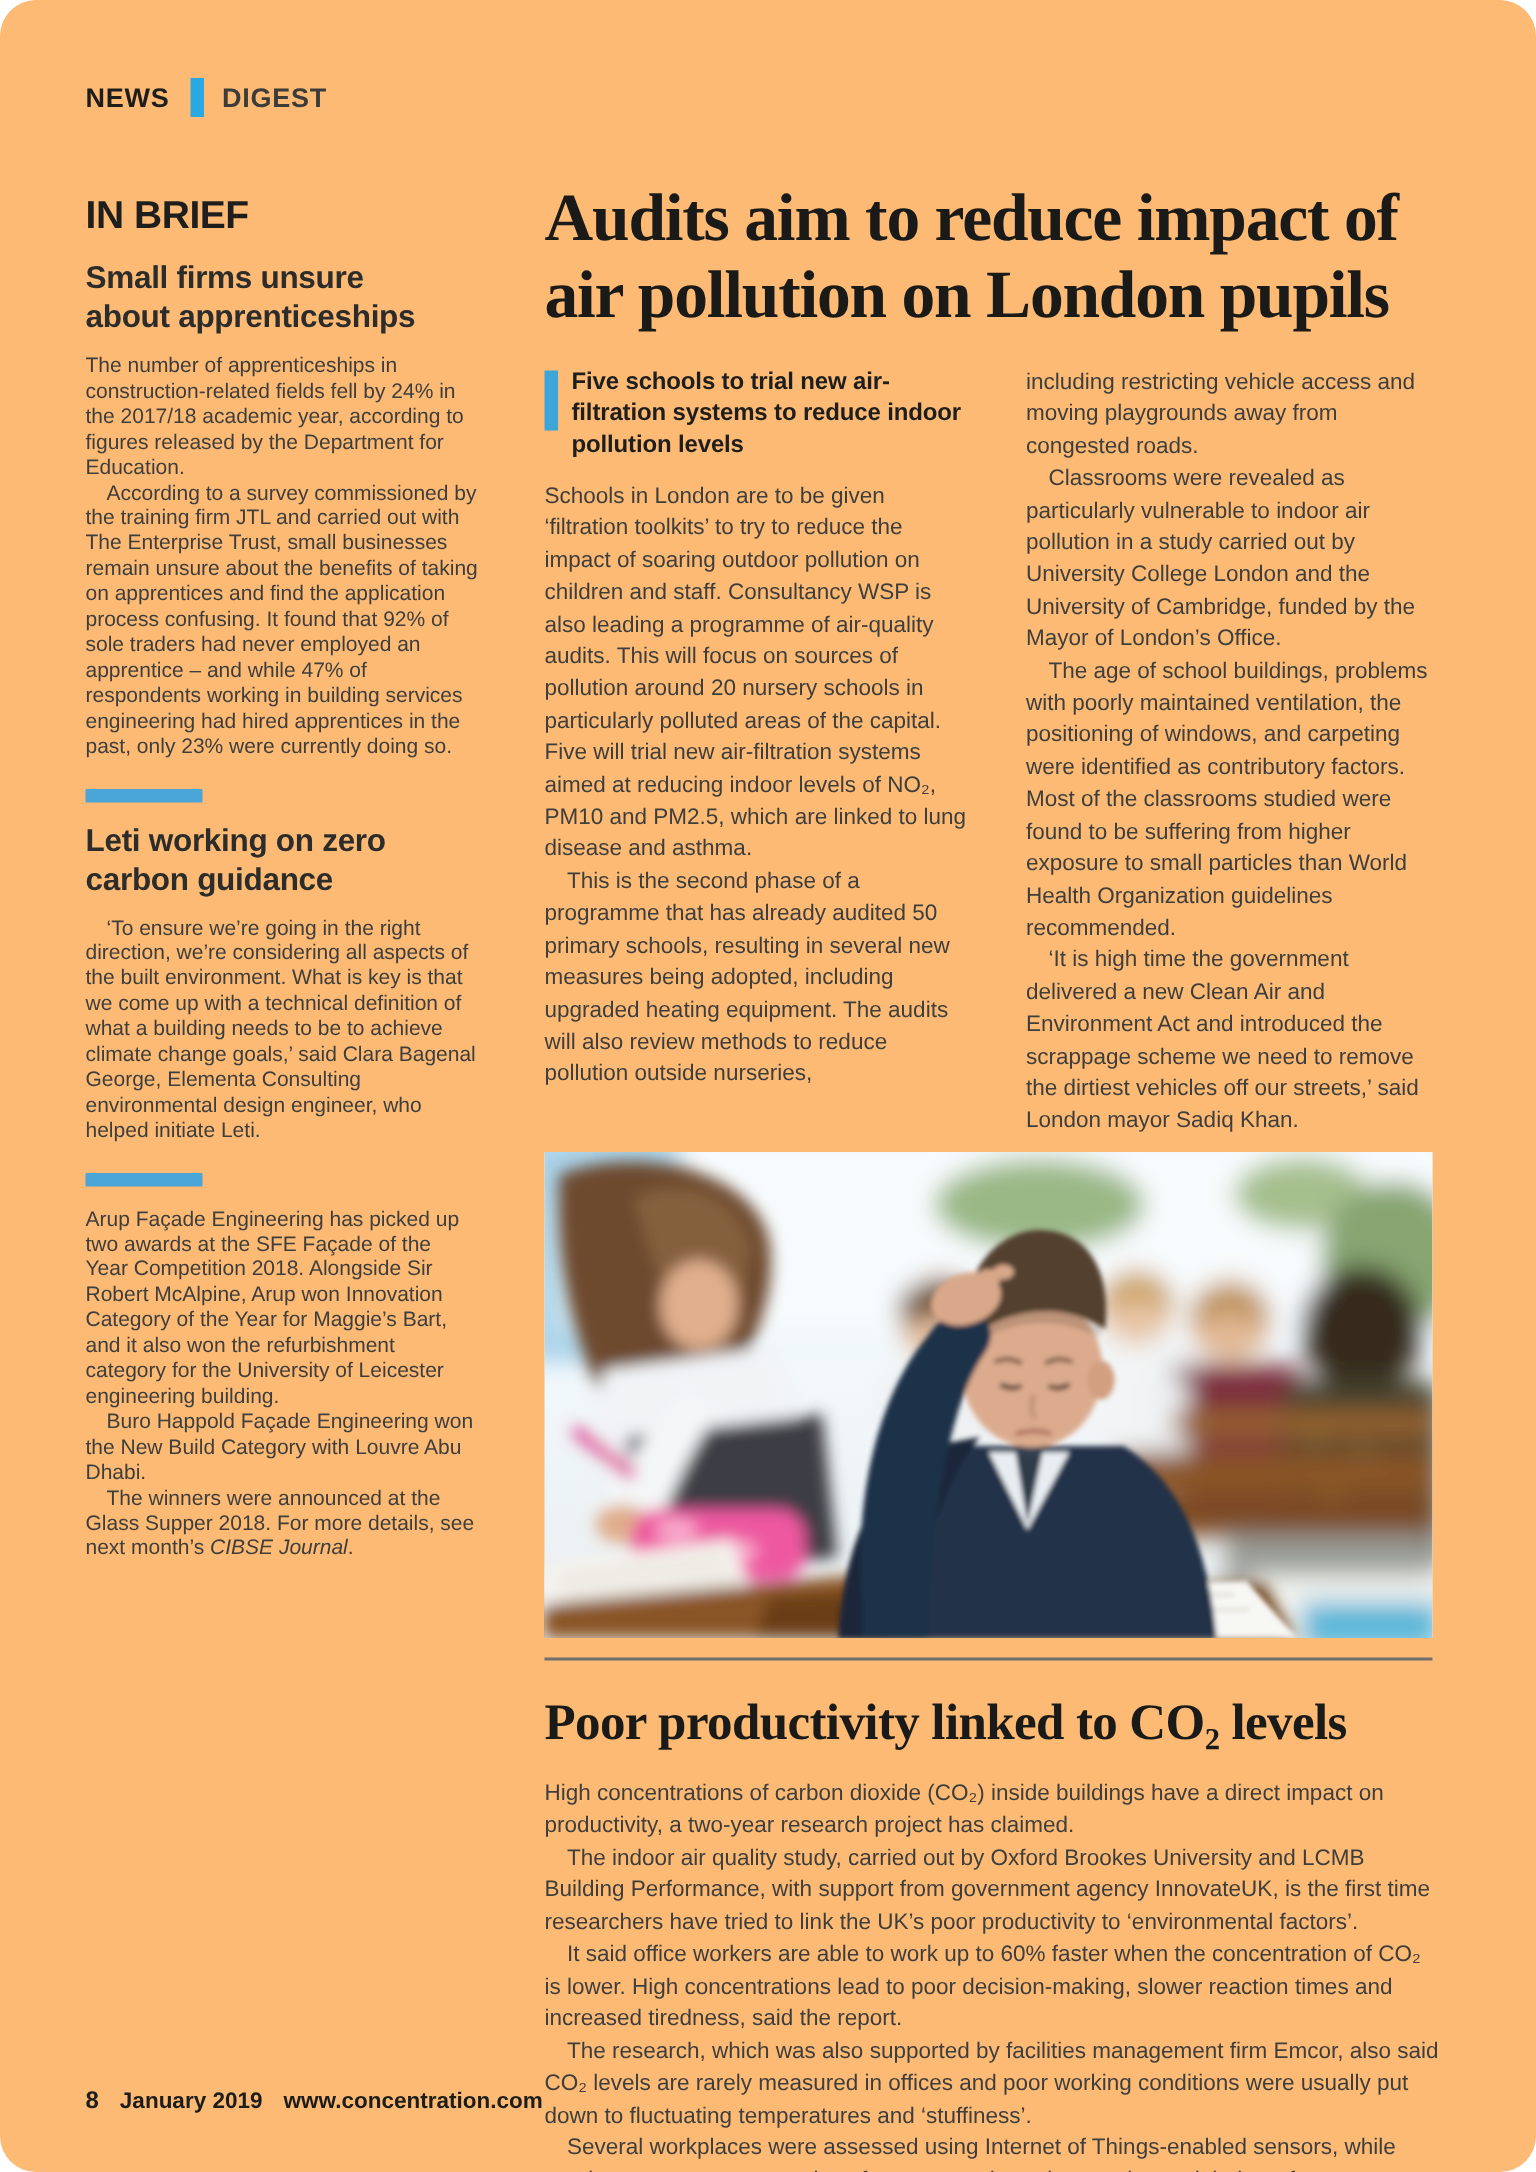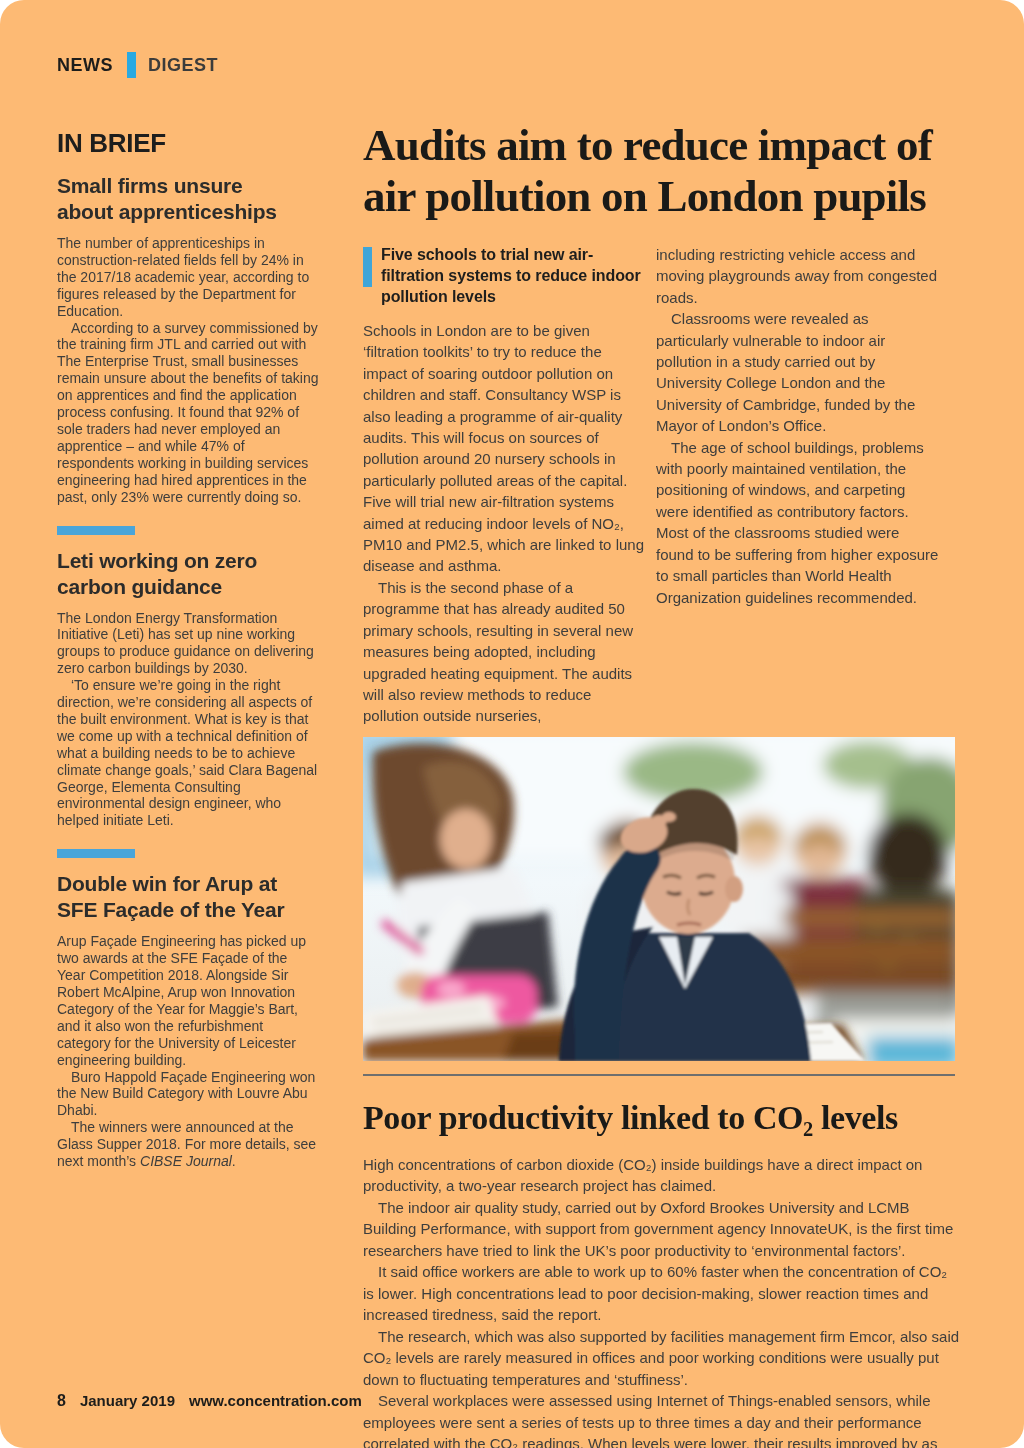--- a/index.html
+++ b/index.html
@@ -18,21 +18,21 @@
   .sidebar h1 { font-size:26px; font-weight:700; color:#1e1e1d; letter-spacing:-.3px; margin-bottom:14px; }
   .sidebar h2 { font-size:21px; line-height:26px; font-weight:700; color:#2c2c2b; letter-spacing:-.2px; max-width:228px; margin-bottom:10px; }
   .sidebar p { font-size:14px; line-height:16.9px; color:#3e3e3d; }
   .sidebar p.ind { text-indent:14px; }
   .bluebar { width:78px; height:9px; background:#4aa5d9; margin:20px 0 13px 0; }
   .it { font-style:italic; }
 
   
   .main { position:absolute; left:363px; top:120px; width:600px; }
   .headline { font-family:"Liberation Serif","DejaVu Serif",serif; font-size:45px; line-height:51px; font-weight:700; color:#1a1a18; letter-spacing:-.8px; width:600px; }
-  .cols { display:flex; gap:8px; margin-top:22px; width:597px; }
+  .cols { display:flex; gap:36px; margin-top:22px; width:597px; }
   .col { width:285px; }
   .standfirst { display:flex; margin-bottom:13px; }
   .standfirst .sbar { width:9px; min-width:9px; height:40px; background:#3fa5d8; margin-right:9px; margin-top:3px; }
   .standfirst .stext { font-size:16px; line-height:21px; font-weight:700; color:#1e1e1d; width:272px; letter-spacing:-.1px; }
   .body p { font-size:15px; line-height:21.4px; color:#3e3e3d; }
   .body p.ind { text-indent:15px; }
 
   .photo { margin-top:10px; width:592px; height:324px; overflow:hidden; background:#e8eef1; }
   .rule { width:592px; height:0; border-top:2px solid #6f6f6e; margin-top:13px; }
 
@@ -64,28 +64,26 @@
     <div>
       <h2>Small firms unsure about apprenticeships</h2>
       <p>The number of apprenticeships in construction-related fields fell by 24% in the 2017/18 academic year, according to figures released by the Department for Education.</p>
       <p class="ind">According to a survey commissioned by the training firm JTL and carried out with The Enterprise Trust, small businesses remain unsure about the benefits of taking on apprentices and find the application process confusing. It found that 92% of sole traders had never employed an apprentice – and while 47% of respondents working in building services engineering had hired apprentices in the past, only 23% were currently doing so.</p>
     </div>
 
     <div class="bluebar"></div>
 
     <div>
       <h2>Leti working on zero carbon guidance</h2>
-      <p>The London Energy Transformation Initiative (Leti) has set up nine working groups to produce guidance on delivering zero carbon buildings by 2030.</p>
       <p class="ind">‘To ensure we’re going in the right direction, we’re considering all aspects of the built environment. What is key is that we come up with a technical definition of what a building needs to be to achieve climate change goals,’ said Clara Bagenal George, Elementa Consulting environmental design engineer, who helped initiate Leti.</p>
     </div>
 
     <div class="bluebar"></div>
 
     <div>
-      <h2>Double win for Arup at SFE Façade of the Year</h2>
       <p>Arup Façade Engineering has picked up two awards at the SFE Façade of the Year Competition 2018. Alongside Sir Robert McAlpine, Arup won Innovation Category of the Year for Maggie’s Bart, and it also won the refurbishment category for the University of Leicester engineering building.</p>
       <p class="ind">Buro Happold Façade Engineering won the New Build Category with Louvre Abu Dhabi.</p>
       <p class="ind"><span>The winners were announced at the Glass Supper 2018. For more details, see next month’s </span><span class="it">CIBSE Journal</span><span>.</span></p>
     </div>
   </div>
 
   <div class="main">
     <div class="headline">Audits aim to reduce impact of air pollution on London pupils</div>
 
     <div class="cols">
@@ -94,20 +92,21 @@
           <div class="sbar"></div>
           <div class="stext">Five schools to trial new air-filtration systems to reduce indoor pollution levels</div>
         </div>
         <p>Schools in London are to be given ‘filtration toolkits’ to try to reduce the impact of soaring outdoor pollution on children and staff. Consultancy WSP is also leading a programme of air-quality audits. This will focus on sources of pollution around 20 nursery schools in particularly polluted areas of the capital. Five will trial new air-filtration systems aimed at reducing indoor levels of NO₂, PM10 and PM2.5, which are linked to lung disease and asthma.</p>
         <p class="ind">This is the second phase of a programme that has already audited 50 primary schools, resulting in several new measures being adopted, including upgraded heating equipment. The audits will also review methods to reduce pollution outside nurseries,</p>
       </div>
       <div class="col body">
         <p>including restricting vehicle access and moving playgrounds away from congested roads.</p>
         <p class="ind">Classrooms were revealed as particularly vulnerable to indoor air pollution in a study carried out by University College London and the University of Cambridge, funded by the Mayor of London’s Office.</p>
         <p class="ind">The age of school buildings, problems with poorly maintained ventilation, the positioning of windows, and carpeting were identified as contributory factors. Most of the classrooms studied were found to be suffering from higher exposure to small particles than World Health Organization guidelines recommended.</p>
+        <p class="ind">‘It is high time the government delivered a new Clean Air and Environment Act and introduced the scrappage scheme we need to remove the dirtiest vehicles off our streets,’ said London mayor Sadiq Khan.</p>
       </div>
     </div>
 
     <div class="photo">
       <svg width="592" height="324" viewBox="0 0 592 324" xmlns="http://www.w3.org/2000/svg">
         <defs>
           <filter id="b8" x="-30%" y="-30%" width="160%" height="160%">
               <feGaussianBlur stdDeviation="8"></feGaussianBlur>
             </filter>
           <filter id="b5" x="-30%" y="-30%" width="160%" height="160%">

